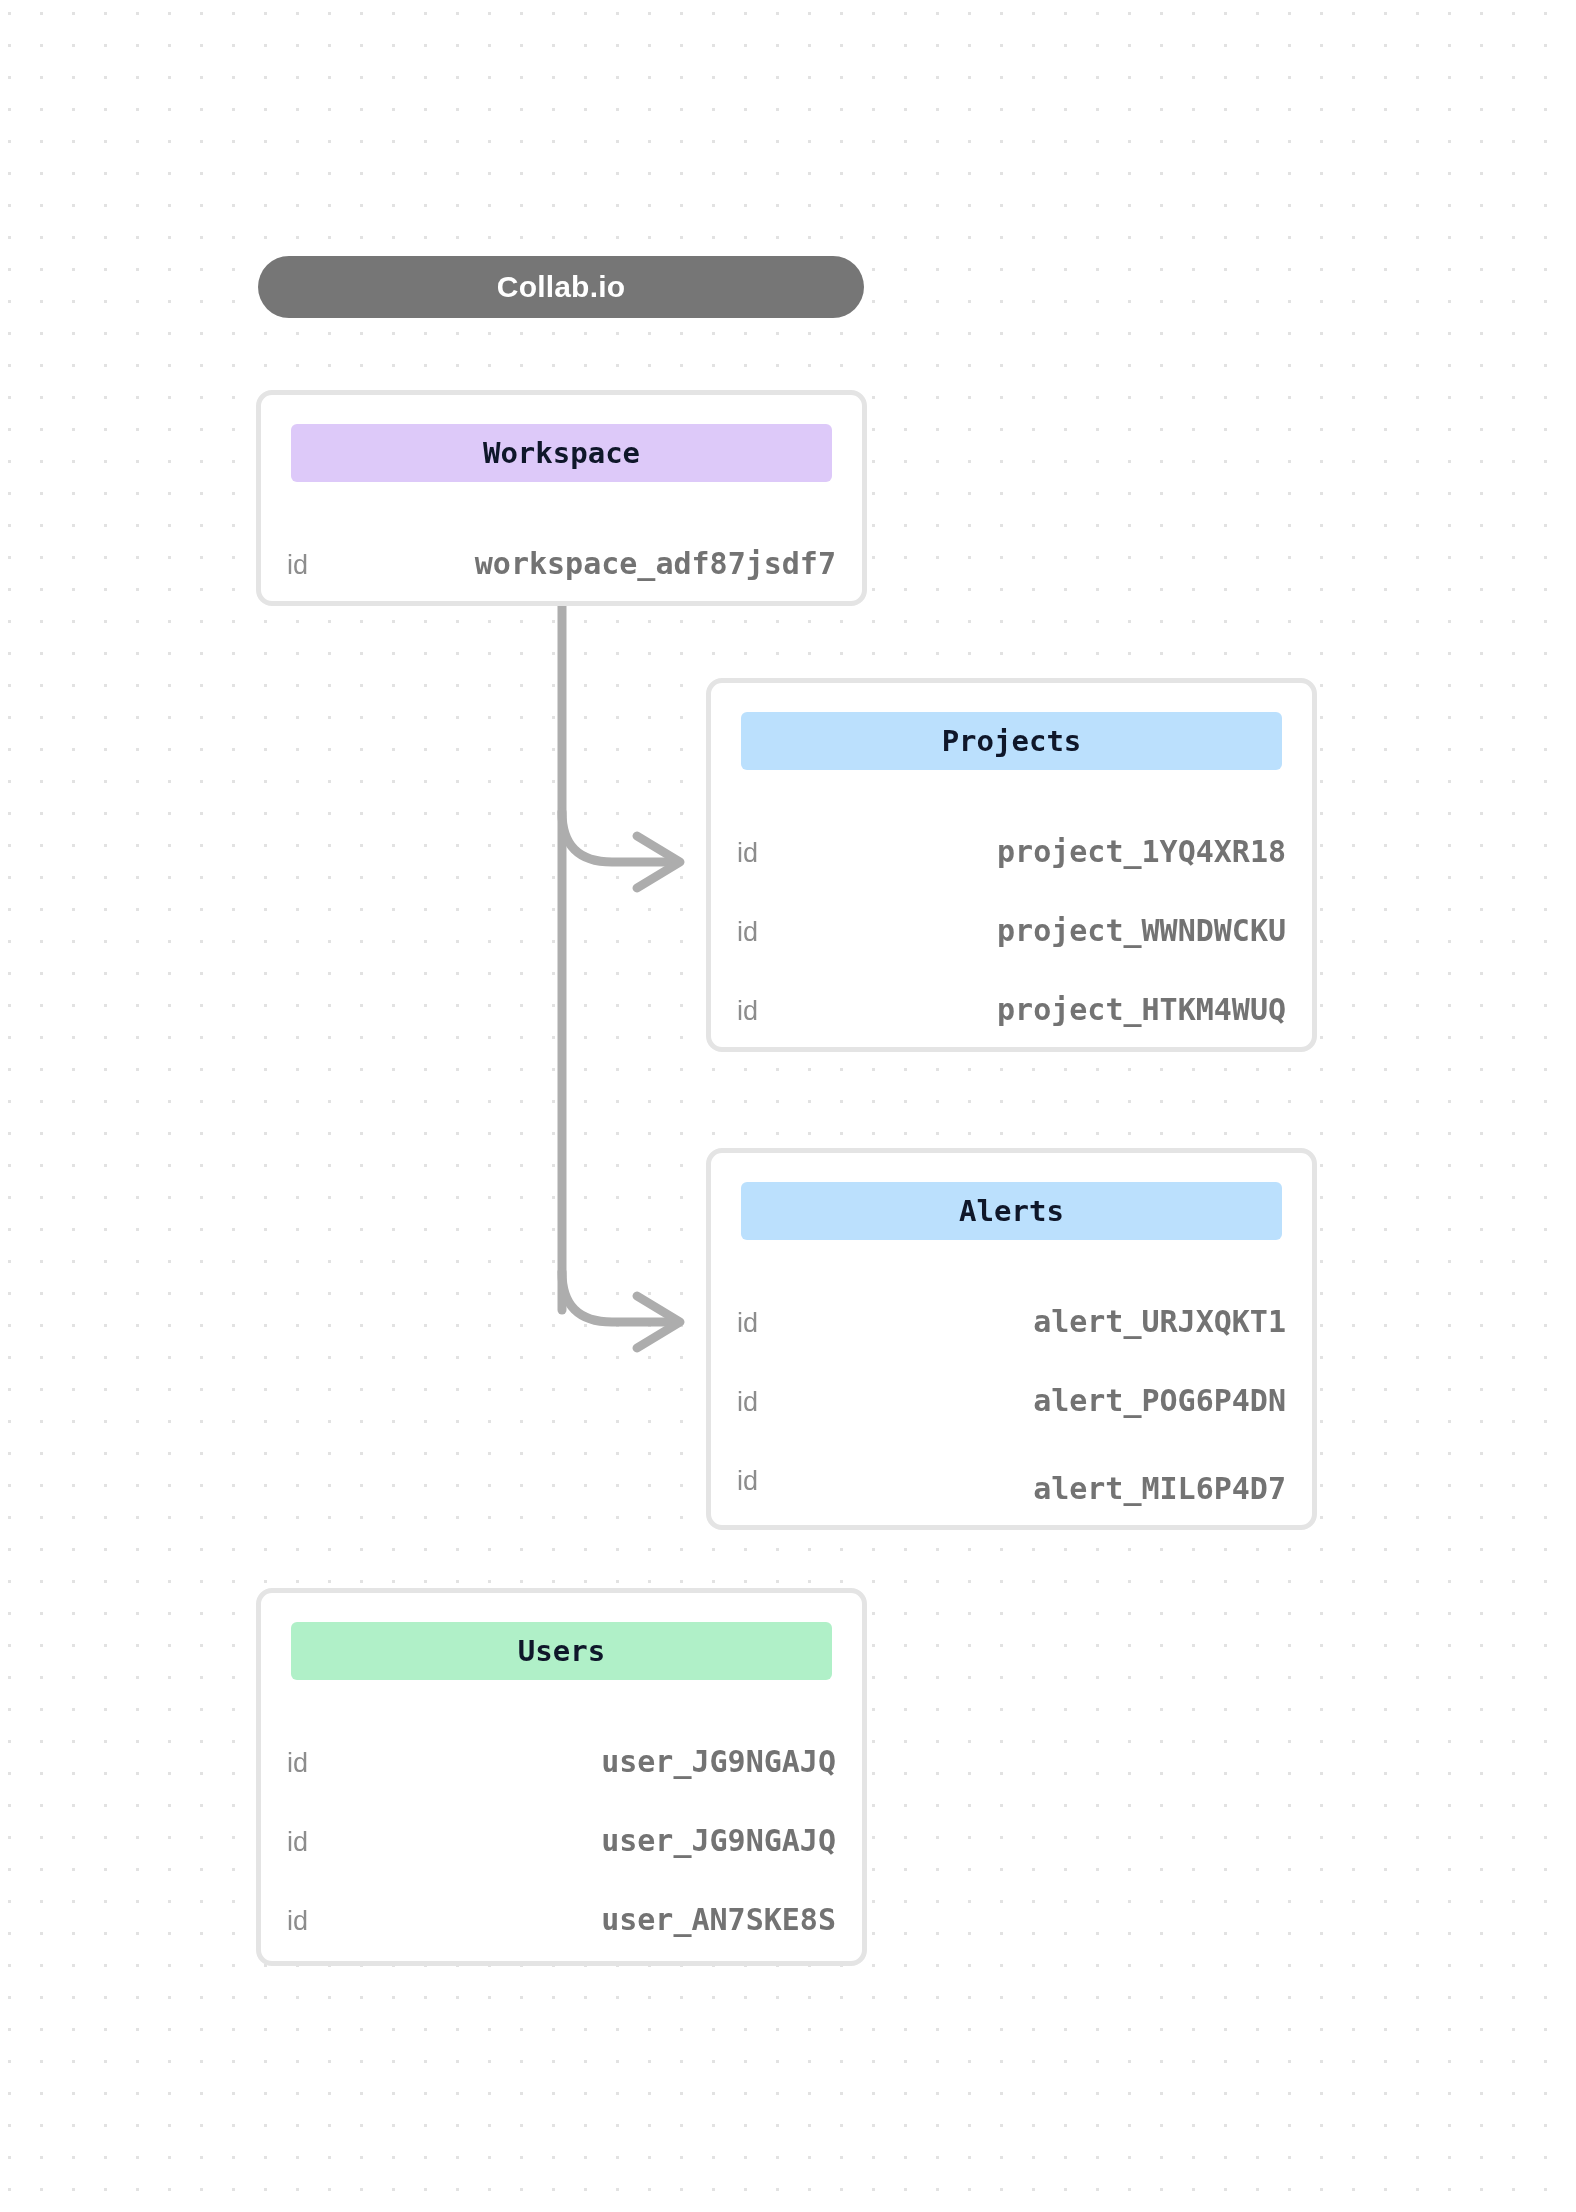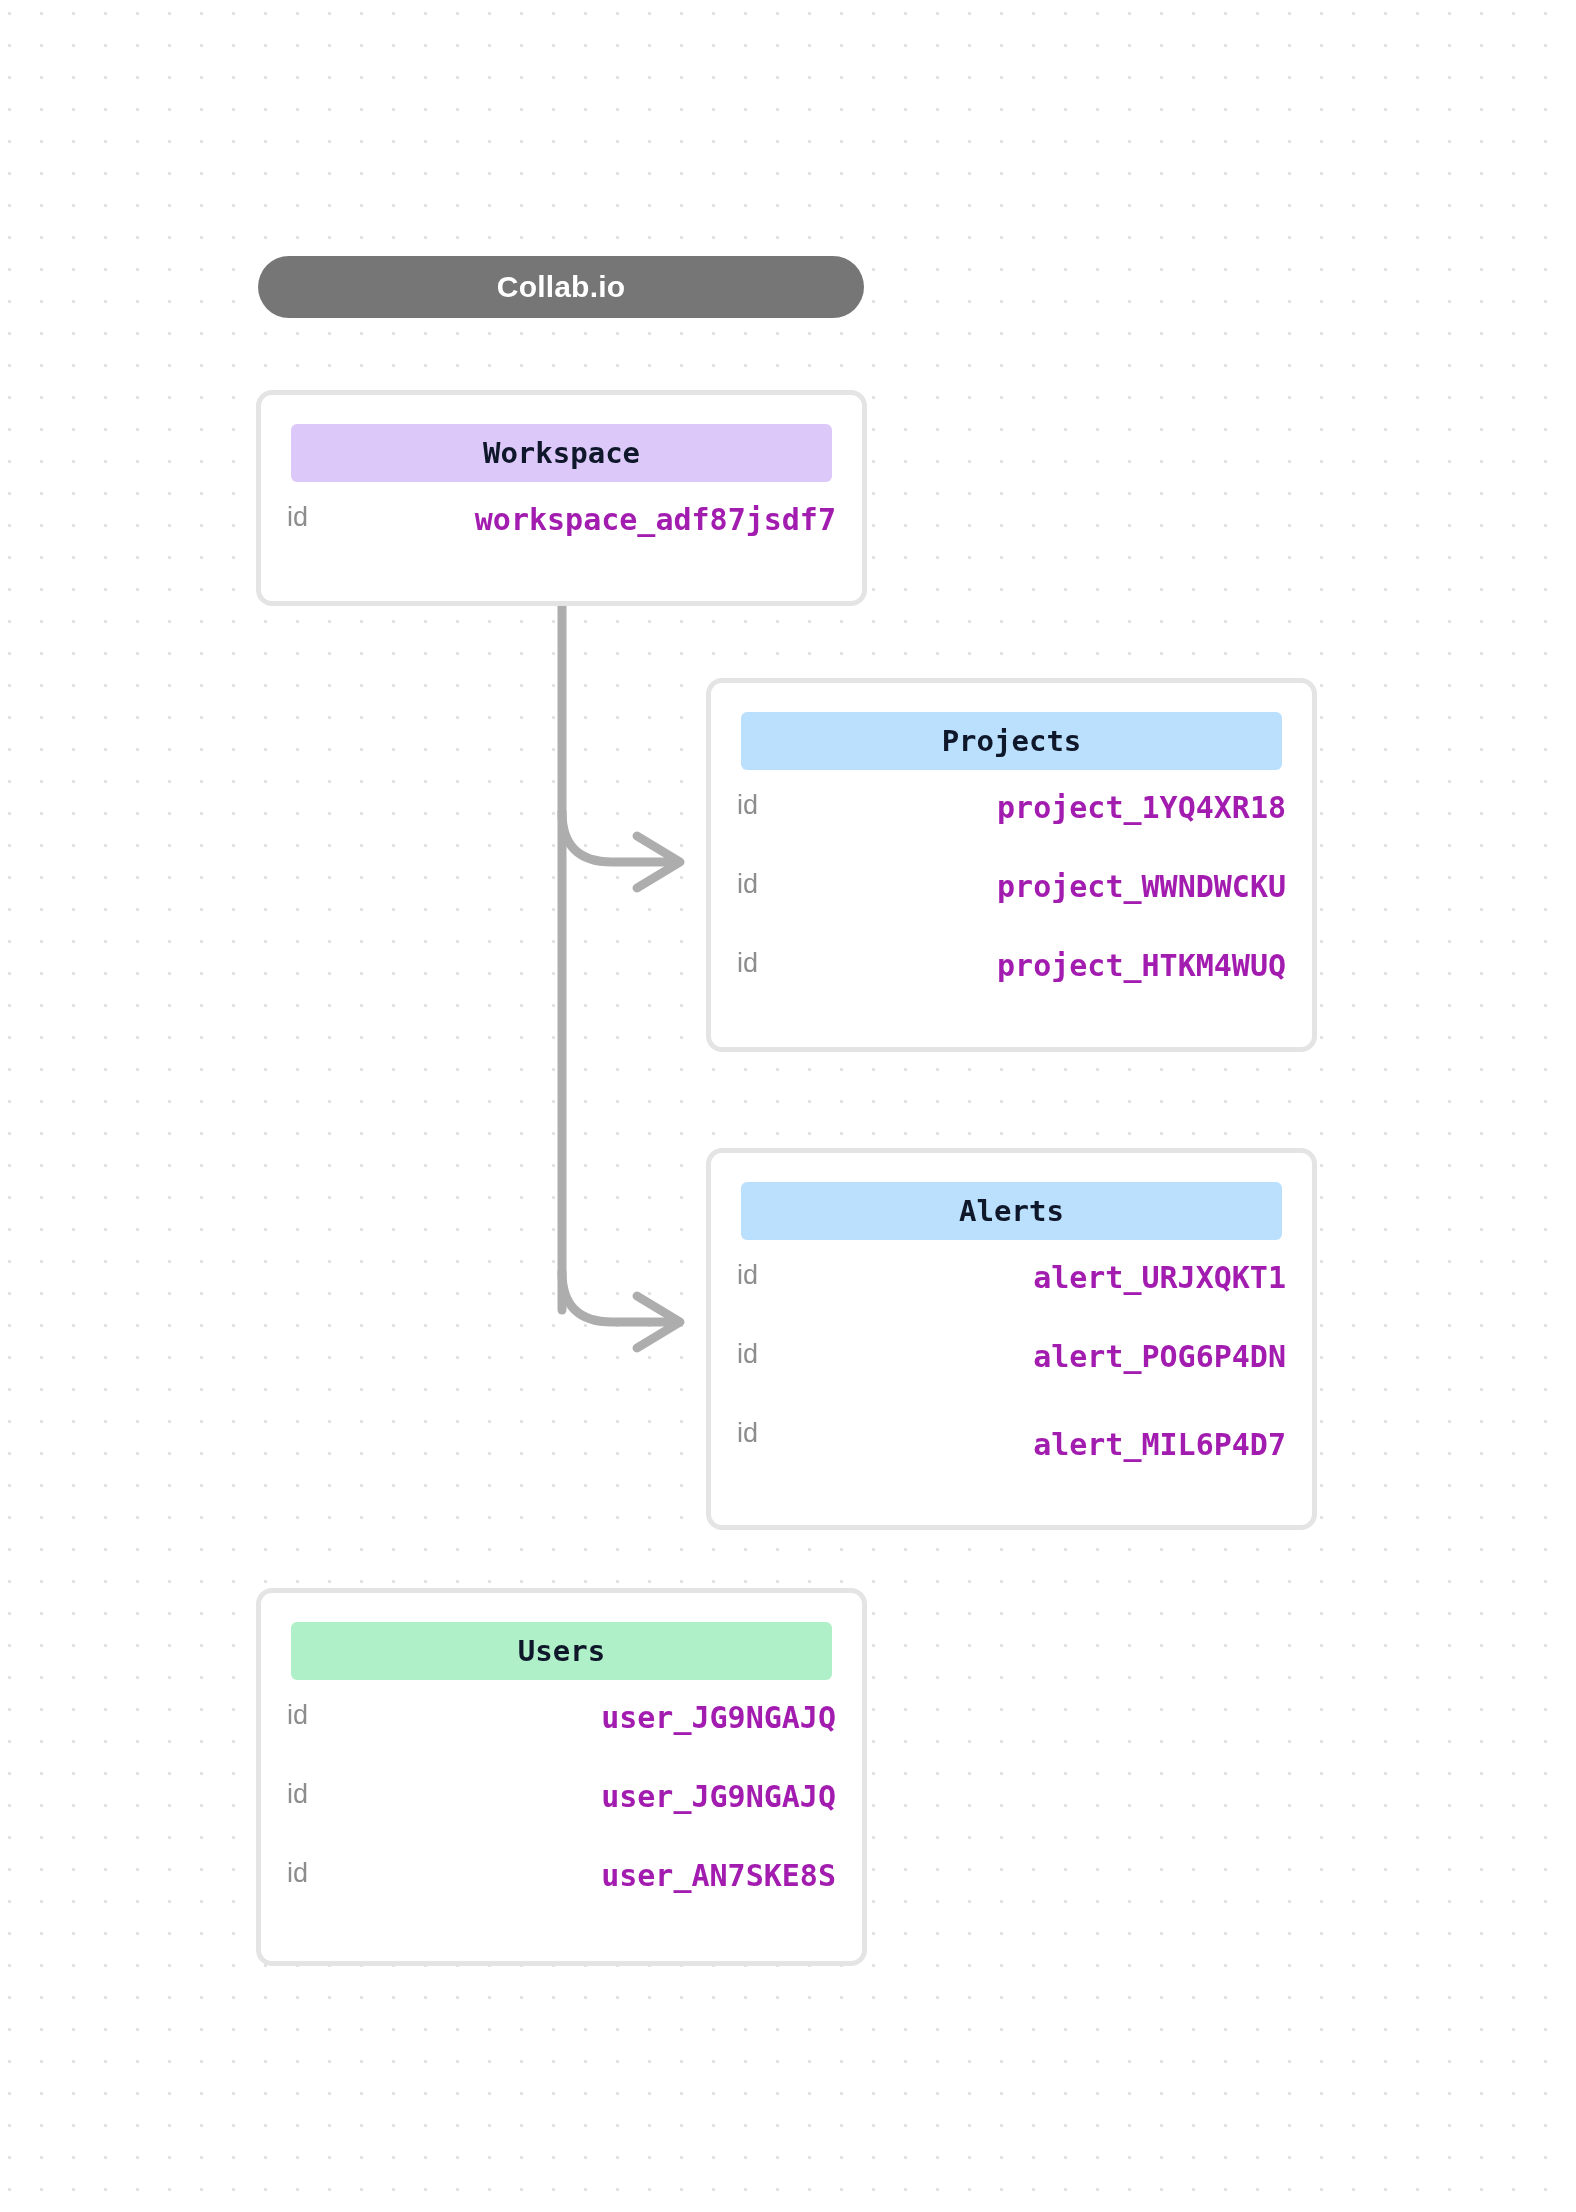--- a/index.html
+++ b/index.html
@@ -74,35 +74,35 @@
 
   .rows {
     position: absolute;
     left: 26px;
     right: 26px;
     top: 107px;
   }
 
   .row {
     display: flex;
-    align-items: flex-start;
+    align-items: flex-end;
     justify-content: space-between;
     height: 79px;
   }
   .row .label {
     font-family: "Liberation Sans", sans-serif;
     font-size: 27px;
     color: #8d8d8d;
     white-space: nowrap;
   }
   .row .value {
     font-family: "DejaVu Sans Mono", "Liberation Mono", monospace;
     font-size: 30px;
     font-weight: 700;
-    color: #a21caf;
+    color: #737373;
     white-space: nowrap;
     text-align: right;
   }
   .row.nudge .value { position: relative; top: 9px; }
 
   
   #card-workspace { left: 256px; top: 390px;  width: 611px; height: 216px; }
   #card-projects  { left: 706px; top: 678px;  width: 611px; height: 374px; }
   #card-alerts    { left: 706px; top: 1126px; width: 611px; height: 382px; margin-top: 22px; }
   #card-users     { left: 256px; top: 1588px; width: 611px; height: 378px; }

